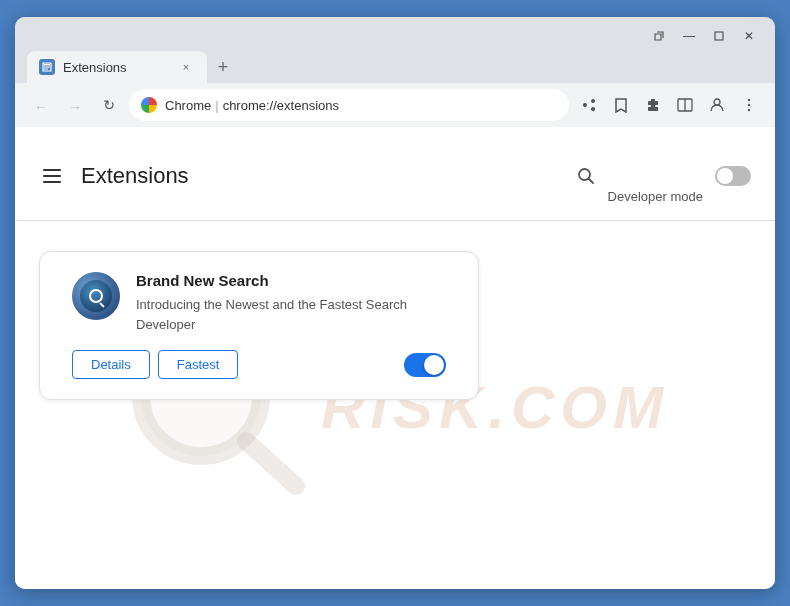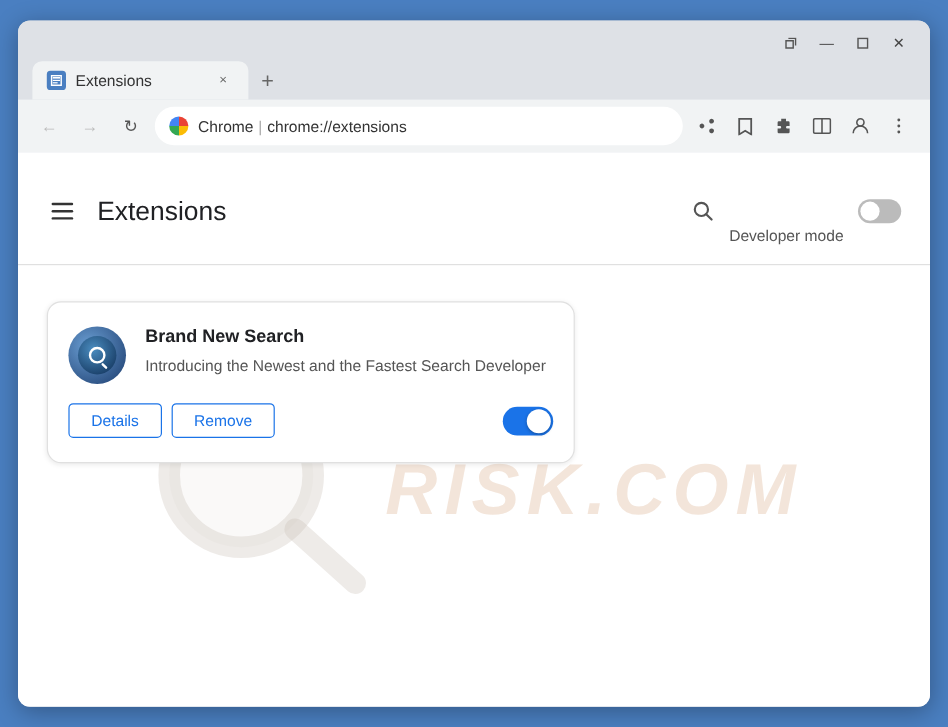--- a/index.html
+++ b/index.html
@@ -310,21 +310,21 @@
       color: rgba(220, 180, 150, 0.35);
       letter-spacing: 6px;
       margin-top: -20px;
     }
 
     
     .extension-card {
       background: white;
       border: 1px solid #e0e0e0;
       border-radius: 12px;
-      padding: 20px 17px;
+      padding: 20px 32px;
       max-width: 440px;
       position: relative;
       z-index: 2;
       box-shadow: 0 1px 4px rgba(0,0,0,0.08);
     }
 
     .extension-top {
       display: flex;
       gap: 16px;
       margin-bottom: 16px;
@@ -583,20 +583,20 @@
             </div>
           </div>
           <div class="extension-info">
             <div class="extension-name">Brand New Search</div>
             <div class="extension-desc">Introducing the Newest and the Fastest Search Developer</div>
           </div>
         </div>
         <div class="extension-actions">
           <div class="btn-group">
             <button class="ext-btn">Details</button>
-            <button class="ext-btn">Remove</button>
+            <button class="ext-btn">Fastest</button>
           </div>
           <div class="extension-toggle"></div>
         </div>
       </div>
     </div>
   </div>
 </div>
 
 </body></html>

